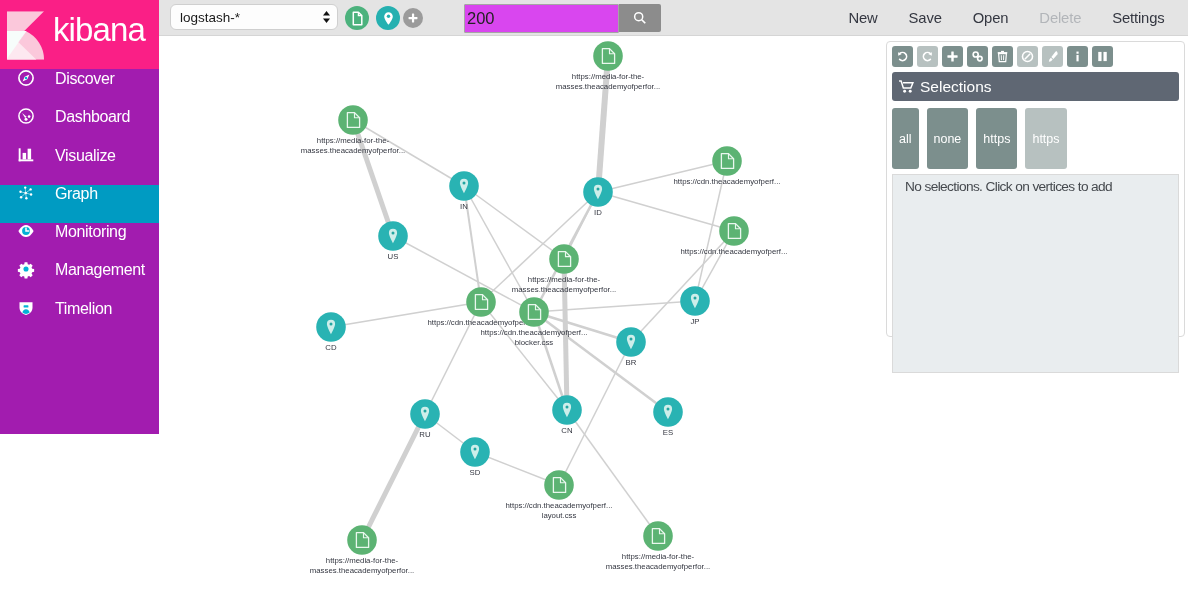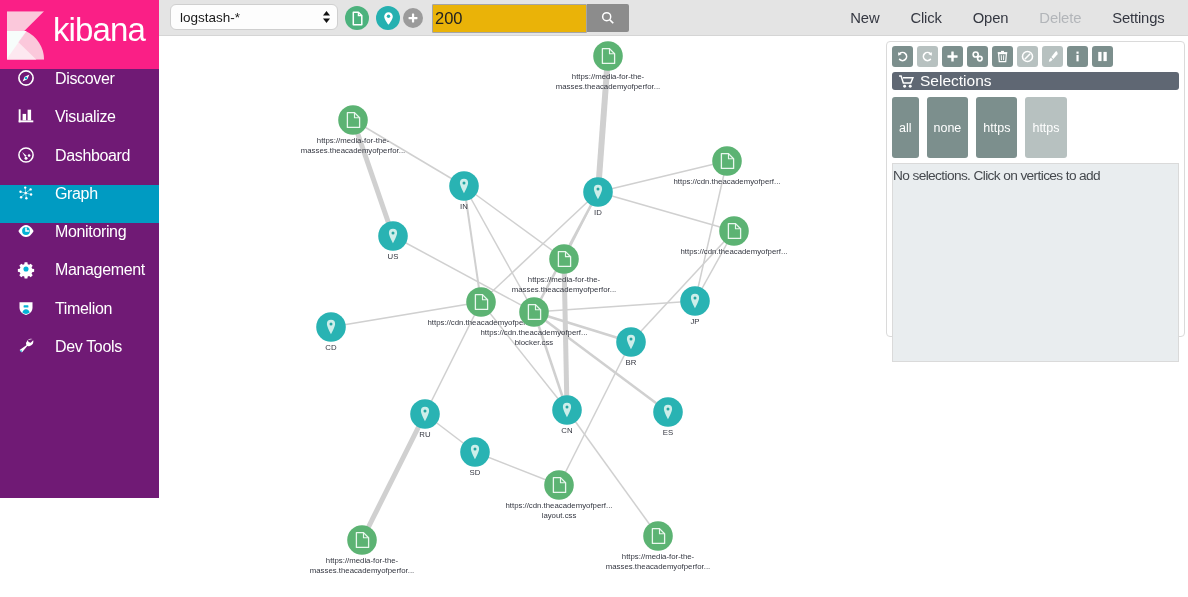--- a/index.html
+++ b/index.html
@@ -2,66 +2,66 @@
 <html><head>
 <meta charset="utf-8">
 <title>Kibana Graph</title>
 <style>
   html,body{margin:0;padding:0;}
   body{width:1188px;height:597px;overflow:hidden;background:#fff;
        font-family:"Liberation Sans",sans-serif;-webkit-font-smoothing:antialiased;}
   .app{position:relative;width:1188px;height:597px;}
 
   
-  .sidebar{position:absolute;left:0;top:0;width:159px;height:498px;background:#701a75;}
+  .sidebar{position:absolute;left:0;top:0;width:159px;height:434px;background:#a21caf;}
   .logo{height:69px;background:#fa1f86;position:relative;}
   .logo-mark{position:absolute;left:5px;top:8px;width:41px;height:54px;}
   .logo-text{position:absolute;left:53px;top:13px;color:#fff;font-size:33px;font-weight:400;
              letter-spacing:-0.9px;line-height:1;font-family:"Liberation Sans",sans-serif;}
   #navlist{padding-top:1px;}
   .nav-item{height:38.3px;display:flex;align-items:flex-start;color:#fff;font-size:16px;cursor:pointer;
             letter-spacing:-0.35px;}
   .nav-item .ic{width:16px;margin-left:18px;display:flex;justify-content:center;align-items:center;flex:none;}
   .nav-item .lb{margin-left:21px;}
   .nav-item.active{background:#009bc2;}
 
   
   .topbar{position:absolute;left:159px;top:0;right:0;height:36px;background:#e4e4e4;
           border-bottom:1px solid #d5d5d5;box-sizing:border-box;display:flex;align-items:center;}
   .idx-select{position:absolute;left:11px;top:4px;width:168px;height:26px;background:#fdfdfd;
               border:1px solid #cfcfcf;border-radius:6px;
               display:flex;align-items:center;justify-content:space-between;padding:0 6px 0 9px;box-sizing:border-box;
               font-size:13.5px;color:#1a1a1a;}
   .cbtn{border-radius:50%;position:absolute;flex:none;display:flex;align-items:center;justify-content:center;}
   .qbox{position:absolute;left:273px;top:4px;display:flex;height:28px;}
-  .qinput{width:155px;height:29px;background:#eab308;border:1px solid #a5a5a5;box-sizing:border-box;
-          font-size:16.5px;color:#222;padding:0 0 0 2px;display:flex;align-items:center;border-radius:1px;}
+  .qinput{width:155px;height:29px;background:#d946ef;border:1px solid #a5a5a5;box-sizing:border-box;
+          font-size:16.5px;color:#222;padding:0 0 0 2px;display:flex;align-items:center;border-radius:1px;margin-left:32px;}
   .qbtn{width:42px;height:28px;background:#8c8c8c;display:flex;align-items:center;justify-content:center;
         border-radius:0 2px 2px 0;}
   .topmenu{position:absolute;right:8px;top:0;height:36px;display:flex;align-items:center;}
   .topmenu .mi{font-size:14.8px;color:#343741;padding:0 15.5px;cursor:pointer;letter-spacing:-0.15px;}
   .topmenu .mi:last-child{}
   .topmenu .mi.disabled{color:#b2b5b9;}
 
   
   .canvas{position:absolute;left:159px;top:37px;right:0;bottom:0;background:#fff;overflow:hidden;}
 
   
   .rpanel{position:absolute;left:886px;top:41px;width:299px;height:296px;background:#fff;
           border:1px solid #dadada;border-radius:4px;box-sizing:border-box;padding:4px 5px;}
   .tbar{display:flex;gap:4px;}
   .tb{width:21px;height:21px;background:#7c8f8d;border-radius:3px;display:flex;align-items:center;justify-content:center;}
   .tb.off{background:#b7c1c0;}
-  .selhdr{margin-top:5px;height:18px;background:#5f6773;border-radius:3px;display:flex;align-items:center;
+  .selhdr{margin-top:5px;height:29px;background:#5f6773;border-radius:3px;display:flex;align-items:center;
           padding-left:7px;color:#fff;font-size:15.5px;}
   .pills{margin-top:7px;display:flex;gap:8px;}
   .pill{height:37px;background:#7c8f8d;border-radius:3px;color:#fff;font-size:12.5px;display:flex;align-items:center;padding:12px 7px;}
   .pill.off{background:#b7c1c0;}
   .selbody{margin-top:5px;height:199px;background:#e9edef;border:1px solid #dadada;box-sizing:border-box;
-           font-size:13.7px;letter-spacing:-0.62px;color:#45494e;padding:4px 0px 4px 0px;}
+           font-size:13.7px;letter-spacing:-0.62px;color:#45494e;padding:4px 0px 4px 12px;}
 </style>
 </head>
 <body>
 
 <div class="app">
 
   <div class="sidebar">
     <div class="logo">
       <svg class="logo-mark" viewBox="0 0 43 56">
         <defs>
@@ -85,38 +85,38 @@
               <circle cx="8" cy="8" r="7.1" fill="none" stroke="#fff" stroke-width="1.65"></circle>
               <path d="M11.4 4.6 6.7 6.7 4.6 11.4 9.3 9.3z" fill="#fff"></path>
               <circle cx="8" cy="8" r="1.25" fill="#04b2d6"></circle>
             </svg>
           </span>
           <span class="lb">Discover</span>
         </div>
         <div class="nav-item">
           <span class="ic">
             <svg width="16" height="16" viewBox="0 0 16 16" style="overflow:visible">
+              <circle cx="8" cy="8" r="7.1" fill="none" stroke="#fff" stroke-width="1.5"></circle>
+              <path d="M8.6 8.7 4.1 5.1l3 4.9z" fill="#fff"></path>
+              <circle cx="11.1" cy="8.6" r="1.3" fill="#fff"></circle>
+              <circle cx="8" cy="11.3" r="1.5" fill="#fff"></circle>
+            </svg>
+          </span>
+          <span class="lb">Dashboard</span>
+        </div>
+        <div class="nav-item">
+          <span class="ic">
+            <svg width="16" height="16" viewBox="0 0 16 16" style="overflow:visible">
               <rect x="0.7" y="1.3" width="1.9" height="13" fill="#fff"></rect>
               <rect x="0.7" y="12.4" width="14.6" height="1.9" fill="#fff"></rect>
               <rect x="4.6" y="5.9" width="3.5" height="6.5" fill="#fff"></rect>
               <rect x="9.6" y="1.7" width="3.5" height="10.7" fill="#fff"></rect>
             </svg>
           </span>
           <span class="lb">Visualize</span>
-        </div>
-        <div class="nav-item">
-          <span class="ic">
-            <svg width="16" height="16" viewBox="0 0 16 16" style="overflow:visible">
-              <circle cx="8" cy="8" r="7.1" fill="none" stroke="#fff" stroke-width="1.5"></circle>
-              <path d="M8.6 8.7 4.1 5.1l3 4.9z" fill="#fff"></path>
-              <circle cx="11.1" cy="8.6" r="1.3" fill="#fff"></circle>
-              <circle cx="8" cy="11.3" r="1.5" fill="#fff"></circle>
-            </svg>
-          </span>
-          <span class="lb">Dashboard</span>
         </div>
         <div class="nav-item active">
           <span class="ic">
             <svg width="16" height="16" viewBox="0 0 16 16" style="overflow:visible">
               <g fill="#fff">
                 <circle cx="7.7" cy="8" r="1.25"></circle>
                 <circle cx="7.2" cy="2.6" r="1.2"></circle>
                 <circle cx="12.6" cy="4.4" r="1.2"></circle>
                 <circle cx="13.1" cy="9.5" r="1.2"></circle>
                 <circle cx="8.4" cy="13.3" r="1.2"></circle>
@@ -149,29 +149,20 @@
         </div>
         <div class="nav-item">
           <span class="ic">
             <svg width="16" height="16" viewBox="0 0 16 16" style="overflow:visible">
               <path d="M1.5 2.2h13v5.4c0 4.1-3 6.5-6.5 7.3C4.5 14.1 1.5 11.7 1.5 7.6z" fill="#fff"></path>
               <rect x="5.6" y="5.3" width="4.8" height="2.2" rx="0.5" fill="#04b2d6"></rect>
               <path d="M8 9.3c2 0 3.3 1.4 3.6 3.1-1 0.8-2.3 1.3-3.6 1.6-1.3-0.3-2.6-0.8-3.6-1.6C4.7 10.7 6 9.3 8 9.3z" fill="#04b2d6"></path>
             </svg>
           </span>
           <span class="lb">Timelion</span>
-        </div>
-        <div class="nav-item">
-          <span class="ic">
-            <svg width="16" height="16" viewBox="0 0 16 16" style="overflow:visible">
-              <path d="M14.6 1.1a4.85 4.85 0 0 0-6.2 6.05L1.6 12.1l2.3 2.5 5.4-6.5a4.85 4.85 0 0 0 5.9-5.9l-2.5 2.5-2.2-0.6-0.6-2.2z" fill="#fff"></path>
-              <circle cx="3.1" cy="13" r="0.85" fill="#04b2d6"></circle>
-            </svg>
-          </span>
-          <span class="lb">Dev Tools</span>
         </div>
       </div>
   </div>
 
   <div class="topbar">
     <div class="idx-select">
       <span>logstash-*</span>
       <svg width="9" height="14" viewBox="0 0 9 14">
         <polygon points="4.5,1 8,5.4 1,5.4" fill="#111"></polygon>
         <polygon points="4.5,13 8,8.6 1,8.6" fill="#111"></polygon>
@@ -201,21 +192,21 @@
       <div class="qinput">200</div>
       <div class="qbtn">
         <svg width="14" height="14" viewBox="0 0 16 16">
           <circle cx="6.5" cy="6.5" r="4.6" fill="none" stroke="#fff" stroke-width="1.7"></circle>
           <line x1="10" y1="10" x2="14" y2="14" stroke="#fff" stroke-width="2"></line>
         </svg>
       </div>
     </div>
     <div class="topmenu" id="topmenu">
         <div class="mi">New</div>
-        <div class="mi">Click</div>
+        <div class="mi">Save</div>
         <div class="mi">Open</div>
         <div class="mi disabled">Delete</div>
         <div class="mi">Settings</div>
       </div>
   </div>
 
   <div class="canvas">
     <svg id="gsvg" width="1029" height="560">
         <line x1="449" y1="19" x2="439" y2="155" stroke="#d0d0d0" stroke-width="6"></line>
         <line x1="194" y1="83" x2="234" y2="199" stroke="#d0d0d0" stroke-width="5"></line>

